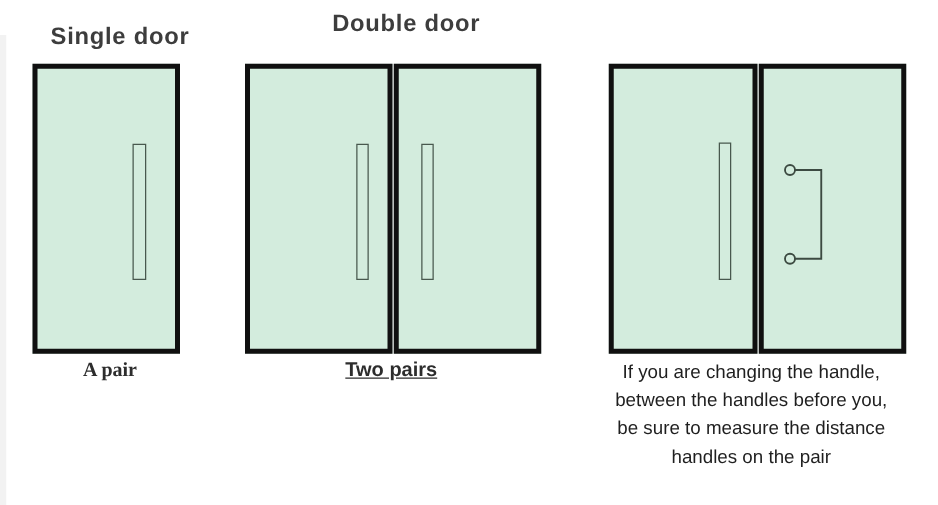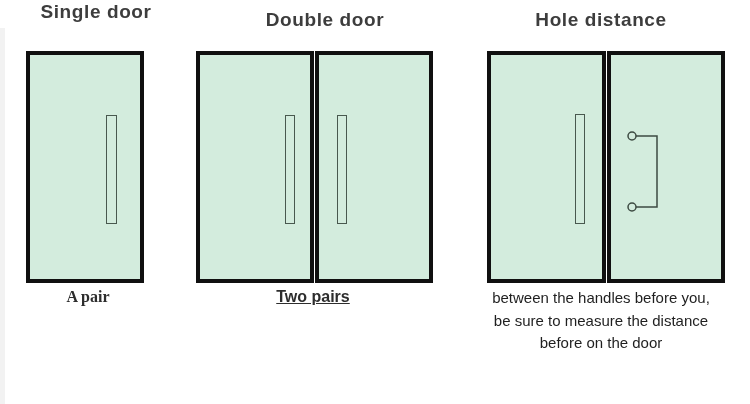--- a/index.html
+++ b/index.html
@@ -61,52 +61,52 @@
   }
   .note div { white-space: nowrap; }
 </style>
 </head>
 <body>
 
 <div class="canvas">
 
   <div class="edge-shade"></div>
 
-  <div class="section-title" style="left:16px; top:1px; width:160px;">Single door</div>
+  <div class="section-title" style="left:16px; top:19px; width:160px;">Single door</div>
 
   <div class="door-group" style="left:26px; top:51px; width:118px; height:232px;">
     <div class="door-panel"></div>
     <div class="handle" style="left:80px; top:64px; width:9px; height:107px;"></div>
   </div>
 
   <div class="caption" style="left:26px; top:288px; width:124px;font-family:Liberation Serif, serif;">A pair</div>
 
   <div class="section-title" style="left:245px; top:9px; width:160px;">Double door</div>
 
   <div class="door-group" style="left:196px; top:51px; width:237px; height:232px;">
     <div class="door-panel"></div>
     <div class="door-panel"></div>
     <div class="handle" style="left:89px; top:64px; width:8px; height:107px;"></div>
     <div class="handle" style="left:141px; top:64px; width:8px; height:107px;"></div>
   </div>
 
   <div class="caption" style="left:233px; top:288px; width:160px;text-decoration:underline;">Two pairs</div>
 
-  <div class="section-title" style="left:521px; top:9px; width:160px;">Hole distance</div>
 
   <div class="door-group" style="left:487px; top:51px; width:238px; height:232px;">
     <div class="door-panel"></div>
     <div class="door-panel"></div>
     <div class="handle" style="left:88px; top:63px; width:8px; height:108px;"></div>
     <svg class="hole-diagram" style="left:137px; top:75px;" width="40" height="88" viewBox="0 0 40 88">
       <path d="M12 10 H33 V81 H12" fill="none" stroke="#3c4a41" stroke-width="1.5"></path>
       <circle cx="8" cy="10" r="4" fill="#d3ecdd" stroke="#3c4a41" stroke-width="1.5"></circle>
       <circle cx="8" cy="81" r="4" fill="#d3ecdd" stroke="#3c4a41" stroke-width="1.5"></circle>
     </svg>
   </div>
 
   <div class="note" style="left:451px; top:287px; width:300px;">
+    <div>If you are changing the handle,</div>
     <div>between the handles before you,</div>
     <div>be sure to measure the distance</div>
-    <div>before on the door</div>
+    <div>handles on the pair</div>
   </div>
 
 </div>
 
 </body></html>

